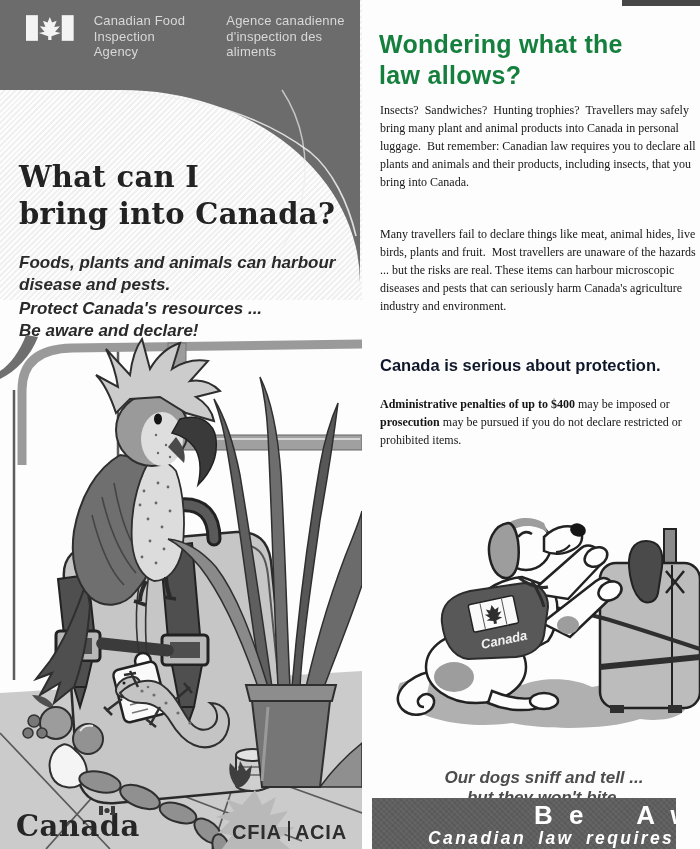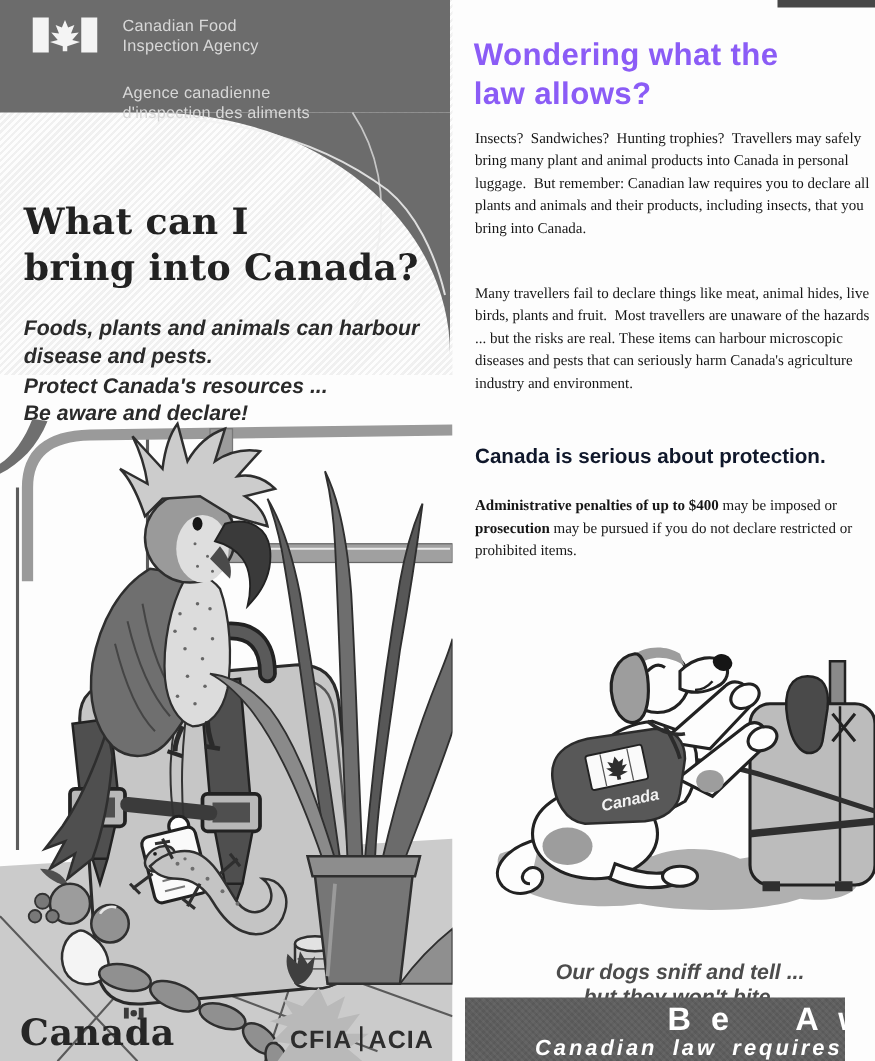--- a/index.html
+++ b/index.html
@@ -3,38 +3,38 @@
 <meta charset="utf-8">
 <style>
   html,body{margin:0;padding:0;background:#e8e8e8;}
   .page{position:relative;width:700px;height:849px;background:#fdfdfd;overflow:hidden;
         font-family:"Liberation Sans",sans-serif;color:#1c1c1c;}
   
   .left-panel{position:absolute;left:0;top:0;width:362px;height:849px;background:#fdfdfd;}
   .left-deco{position:absolute;left:0;top:0;}
   .fed-header{position:absolute;left:26px;top:13px;display:flex;align-items:flex-start;}
   .fed-flag{margin-right:20px;}
-  .fed-names{display:flex;gap:22px;font-size:13px;line-height:15.5px;color:#d8d8d8;letter-spacing:.2px;flex-direction:column;}
+  .fed-names{display:flex;gap:34px;font-size:13px;line-height:15.5px;color:#d8d8d8;letter-spacing:.2px;}
   .left-title{position:absolute;left:19px;top:140px;font-family:"DejaVu Serif",serif;
       font-weight:bold;font-size:29px;line-height:37px;color:#222;letter-spacing:.3px;}
   .tagline{position:absolute;left:19px;font-weight:bold;font-style:italic;
       font-size:17px;line-height:21.5px;color:#2a2a2a;}
   .tag1{top:235px;} .tag2{top:281px;}
   .illustration{position:absolute;left:0;top:335px;}
   .canada-wordmark{position:absolute;left:16px;top:809px;font-family:"DejaVu Serif",serif;
       font-weight:bold;font-size:29px;color:#262626;letter-spacing:.5px;}
   .wordmark-flag{position:absolute;left:99px;top:806px;}
   .cfia-acia{position:absolute;left:232px;top:821px;font-weight:bold;font-size:20px;
       color:#2d2d2d;letter-spacing:.8px;display:flex;align-items:flex-start;}
   .cfia-acia .div{width:2px;height:20px;background:#2d2d2d;margin:0 5px 0 6px;}
   
   .right-panel{position:absolute;left:372px;top:0;width:328px;height:849px;}
   .top-strip{position:absolute;left:250px;top:0;width:78px;height:6px;background:#474747;}
   .right-heading{position:absolute;left:7px;top:8px;font-weight:bold;font-size:25px;
-      line-height:31px;color:#8b5cf6;letter-spacing:.3px;}
+      line-height:31px;color:#15803d;letter-spacing:.3px;}
   .serif-para{position:absolute;left:8px;width:318px;font-family:"Liberation Serif",serif;
       font-size:12px;line-height:17.9px;color:#161616;white-space:pre-wrap;}
   .p1{top:90px;} .p2{top:214px;} .p3{top:384px;} .p4{top:434px;}
   .subheading{position:absolute;left:8px;top:339px;font-weight:bold;font-size:16.5px;color:#0f172a;}
   .b{font-weight:bold;}
   .dog-illustration{position:absolute;left:0;top:515px;}
   .caption{position:absolute;left:0;top:751px;width:330px;text-align:center;
       font-weight:bold;font-style:italic;font-size:17px;line-height:20px;color:#4c4c4c;
       padding-left:14px;box-sizing:border-box;}
   .banner{position:absolute;left:0;top:798px;width:304px;height:51px;

